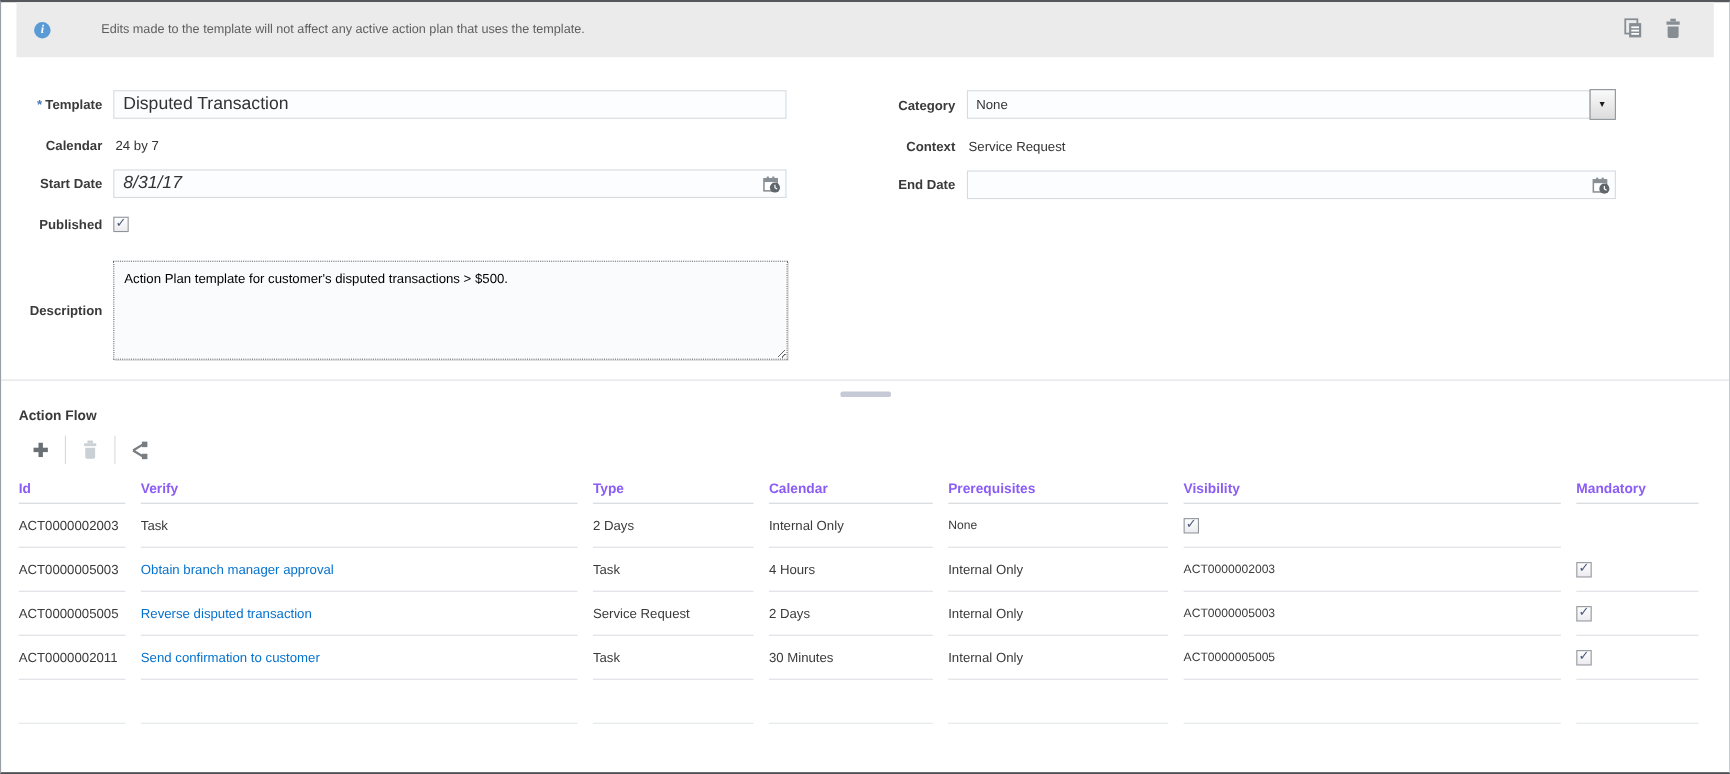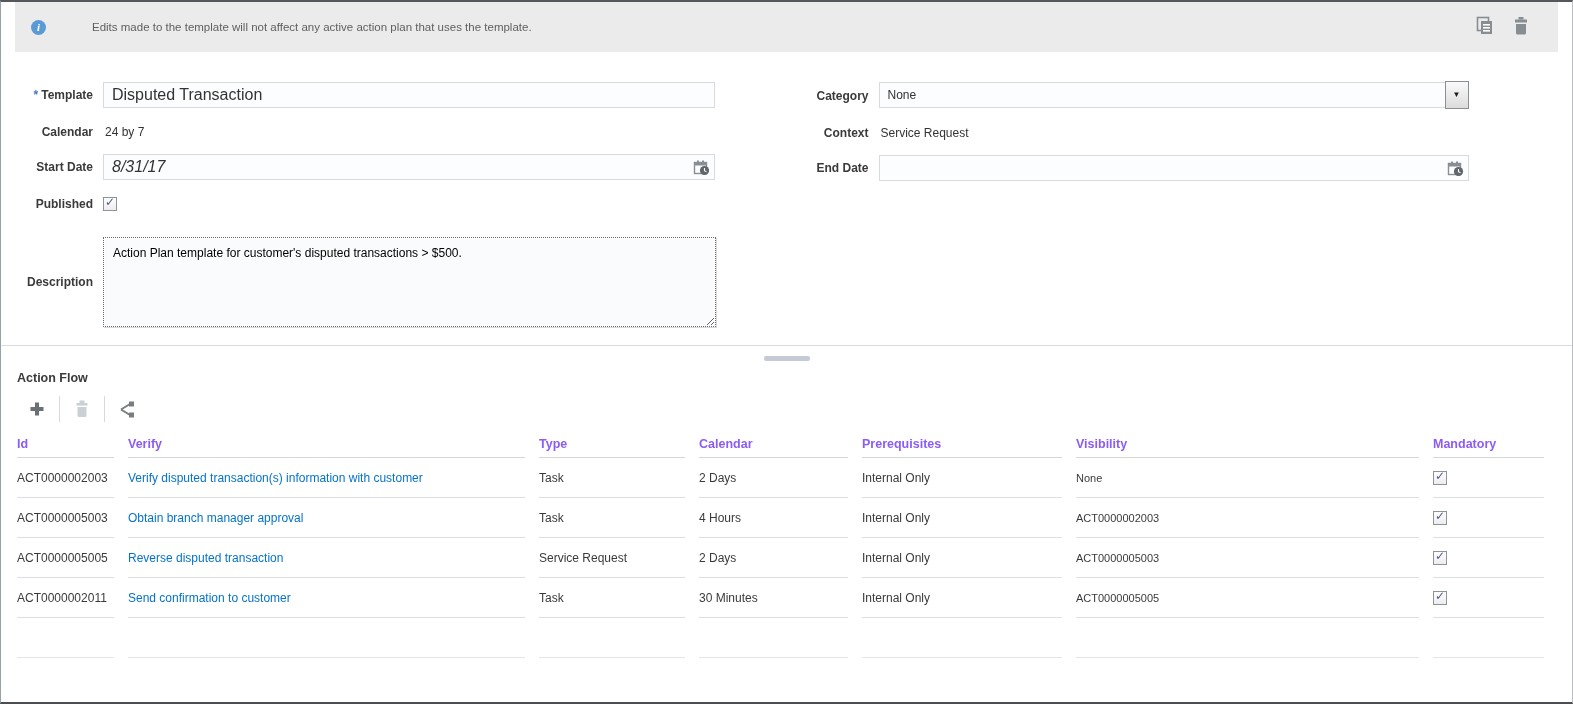--- a/index.html
+++ b/index.html
@@ -288,25 +288,20 @@
         <div class="cell">
             <div class="cell-line">Mandatory</div>
           </div>
       </div>
 
       <div class="grid-row">
         <div class="cell">
             <div class="cell-line">ACT0000002003</div>
           </div>
         <div class="cell">
-            <div class="cell-line">
-              <a class="cell-link">Verify disputed transaction(s) information with customer</a>
-            </div>
-          </div>
-        <div class="cell">
             <div class="cell-line">Task</div>
           </div>
         <div class="cell">
             <div class="cell-line">2 Days</div>
           </div>
         <div class="cell">
             <div class="cell-line">Internal Only</div>
           </div>
         <div class="cell cell-prereq">
             <div class="cell-line">None</div>

